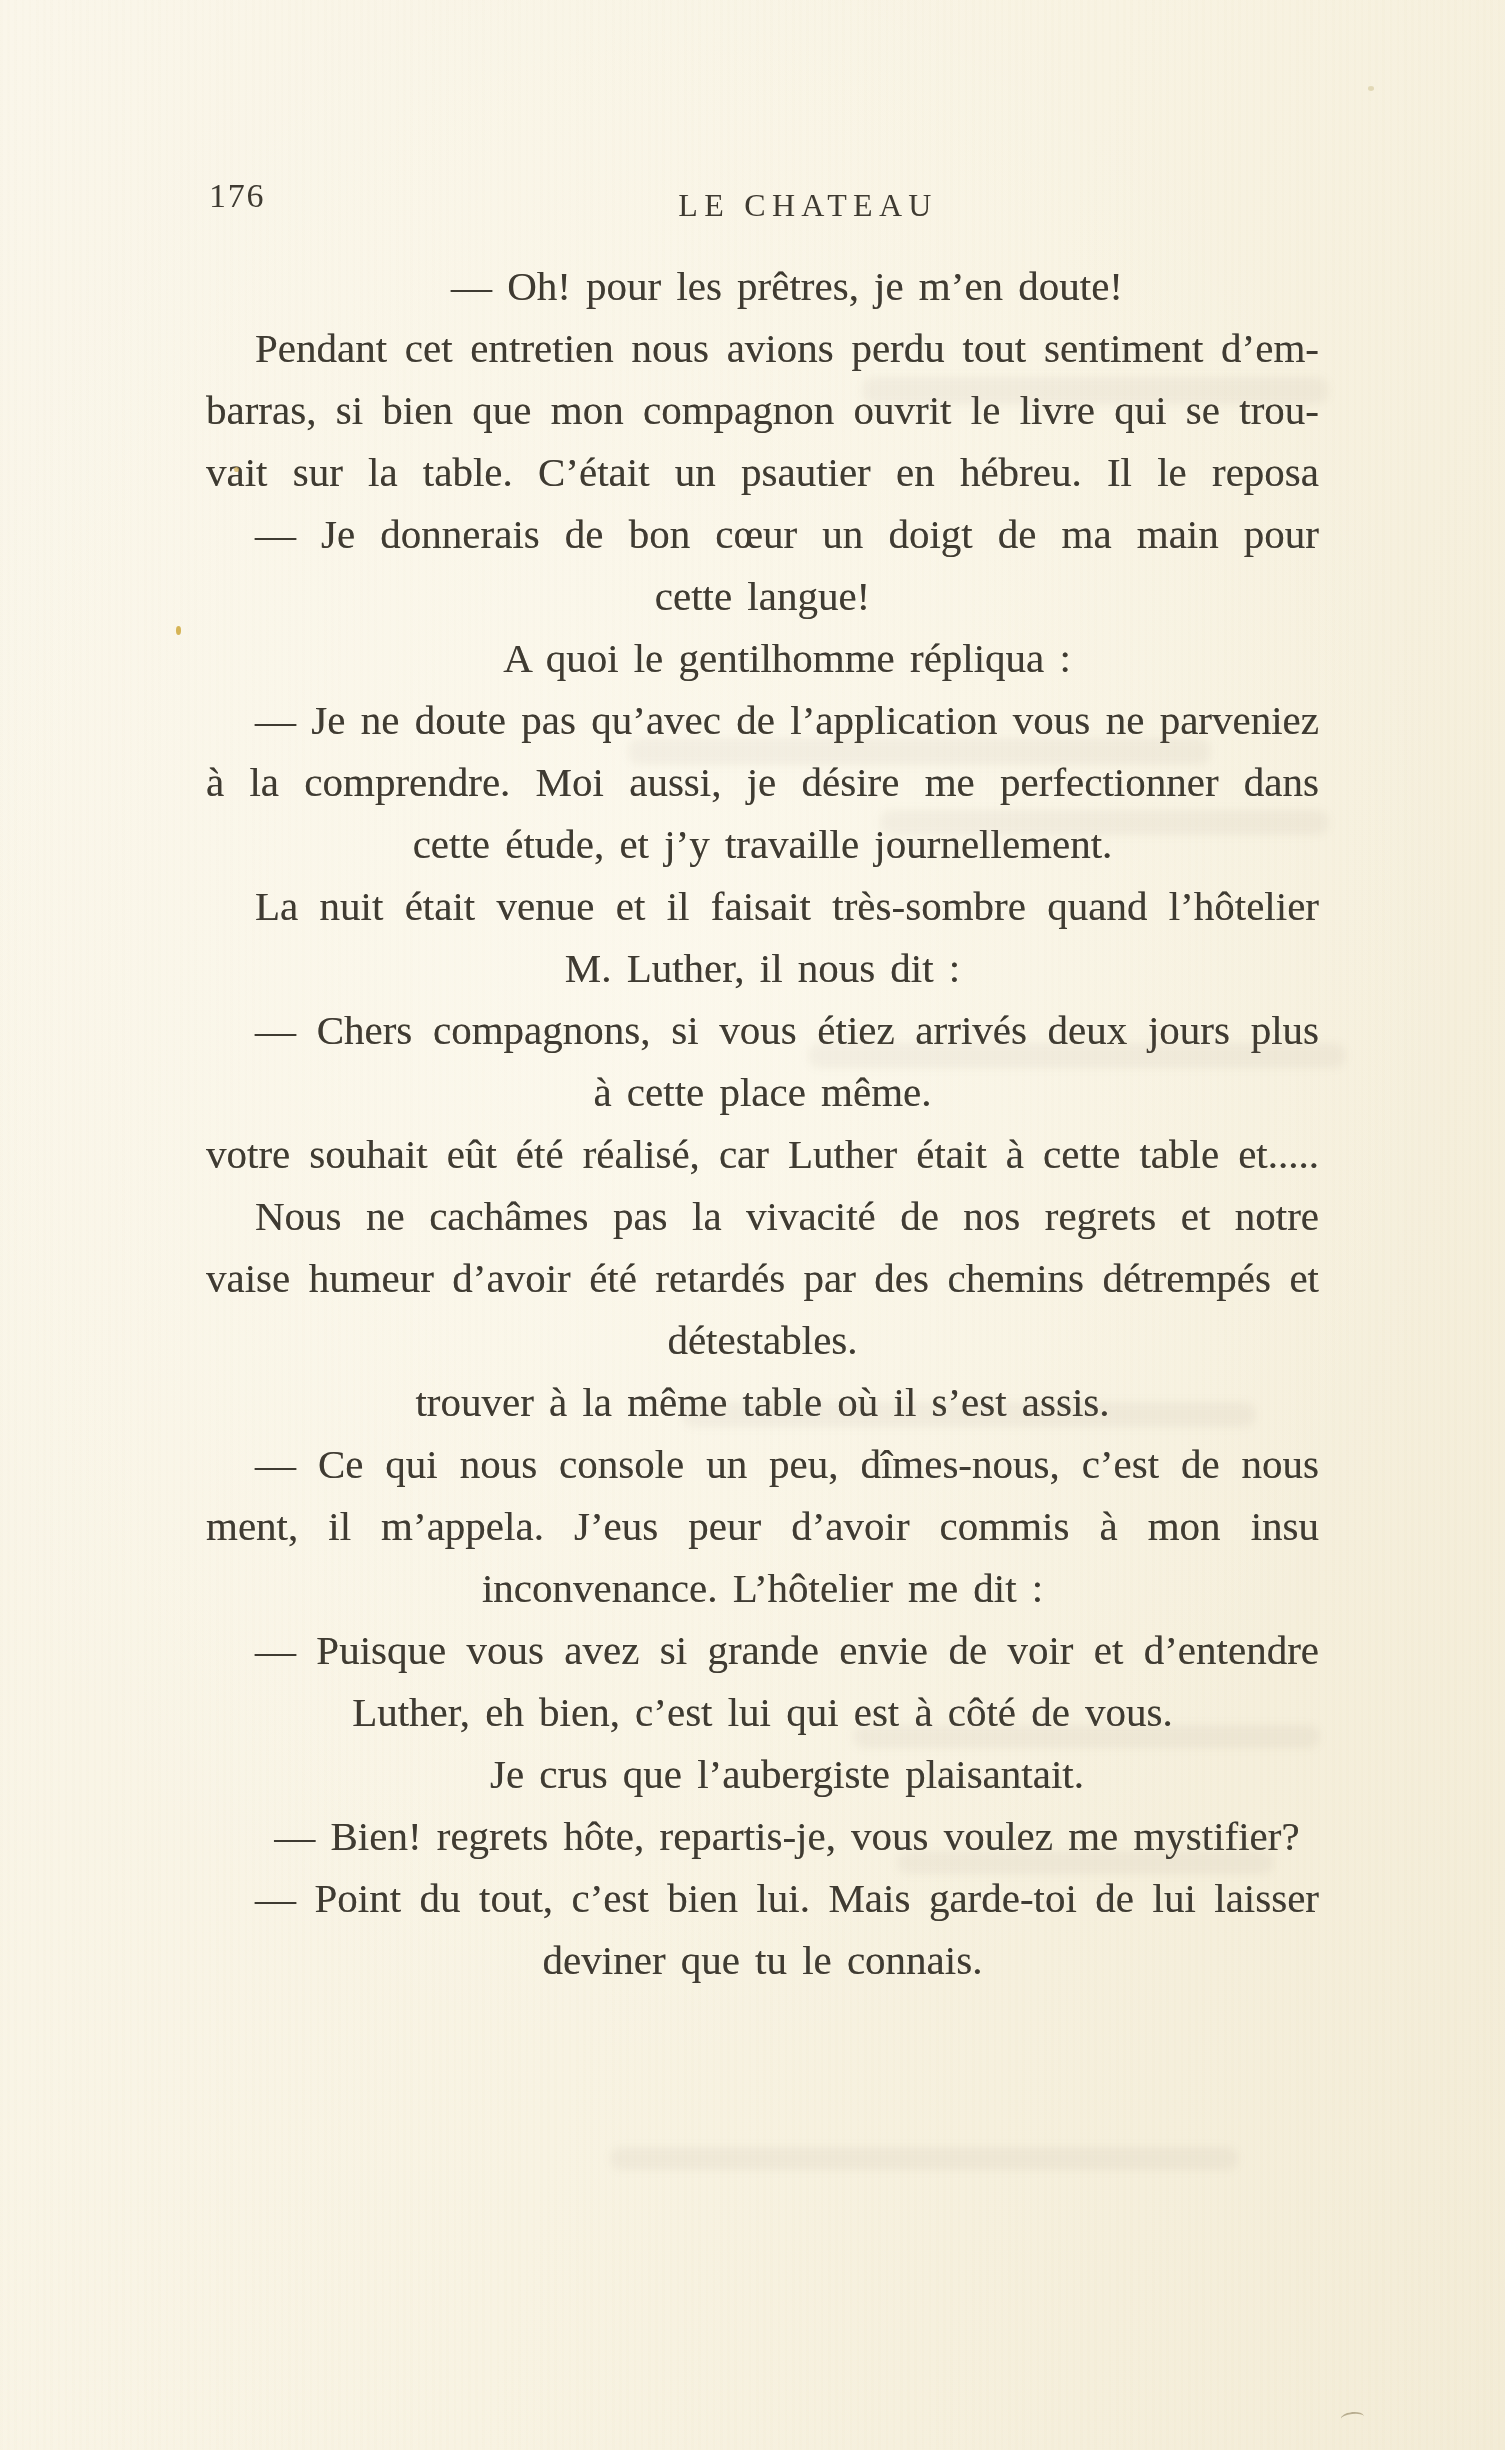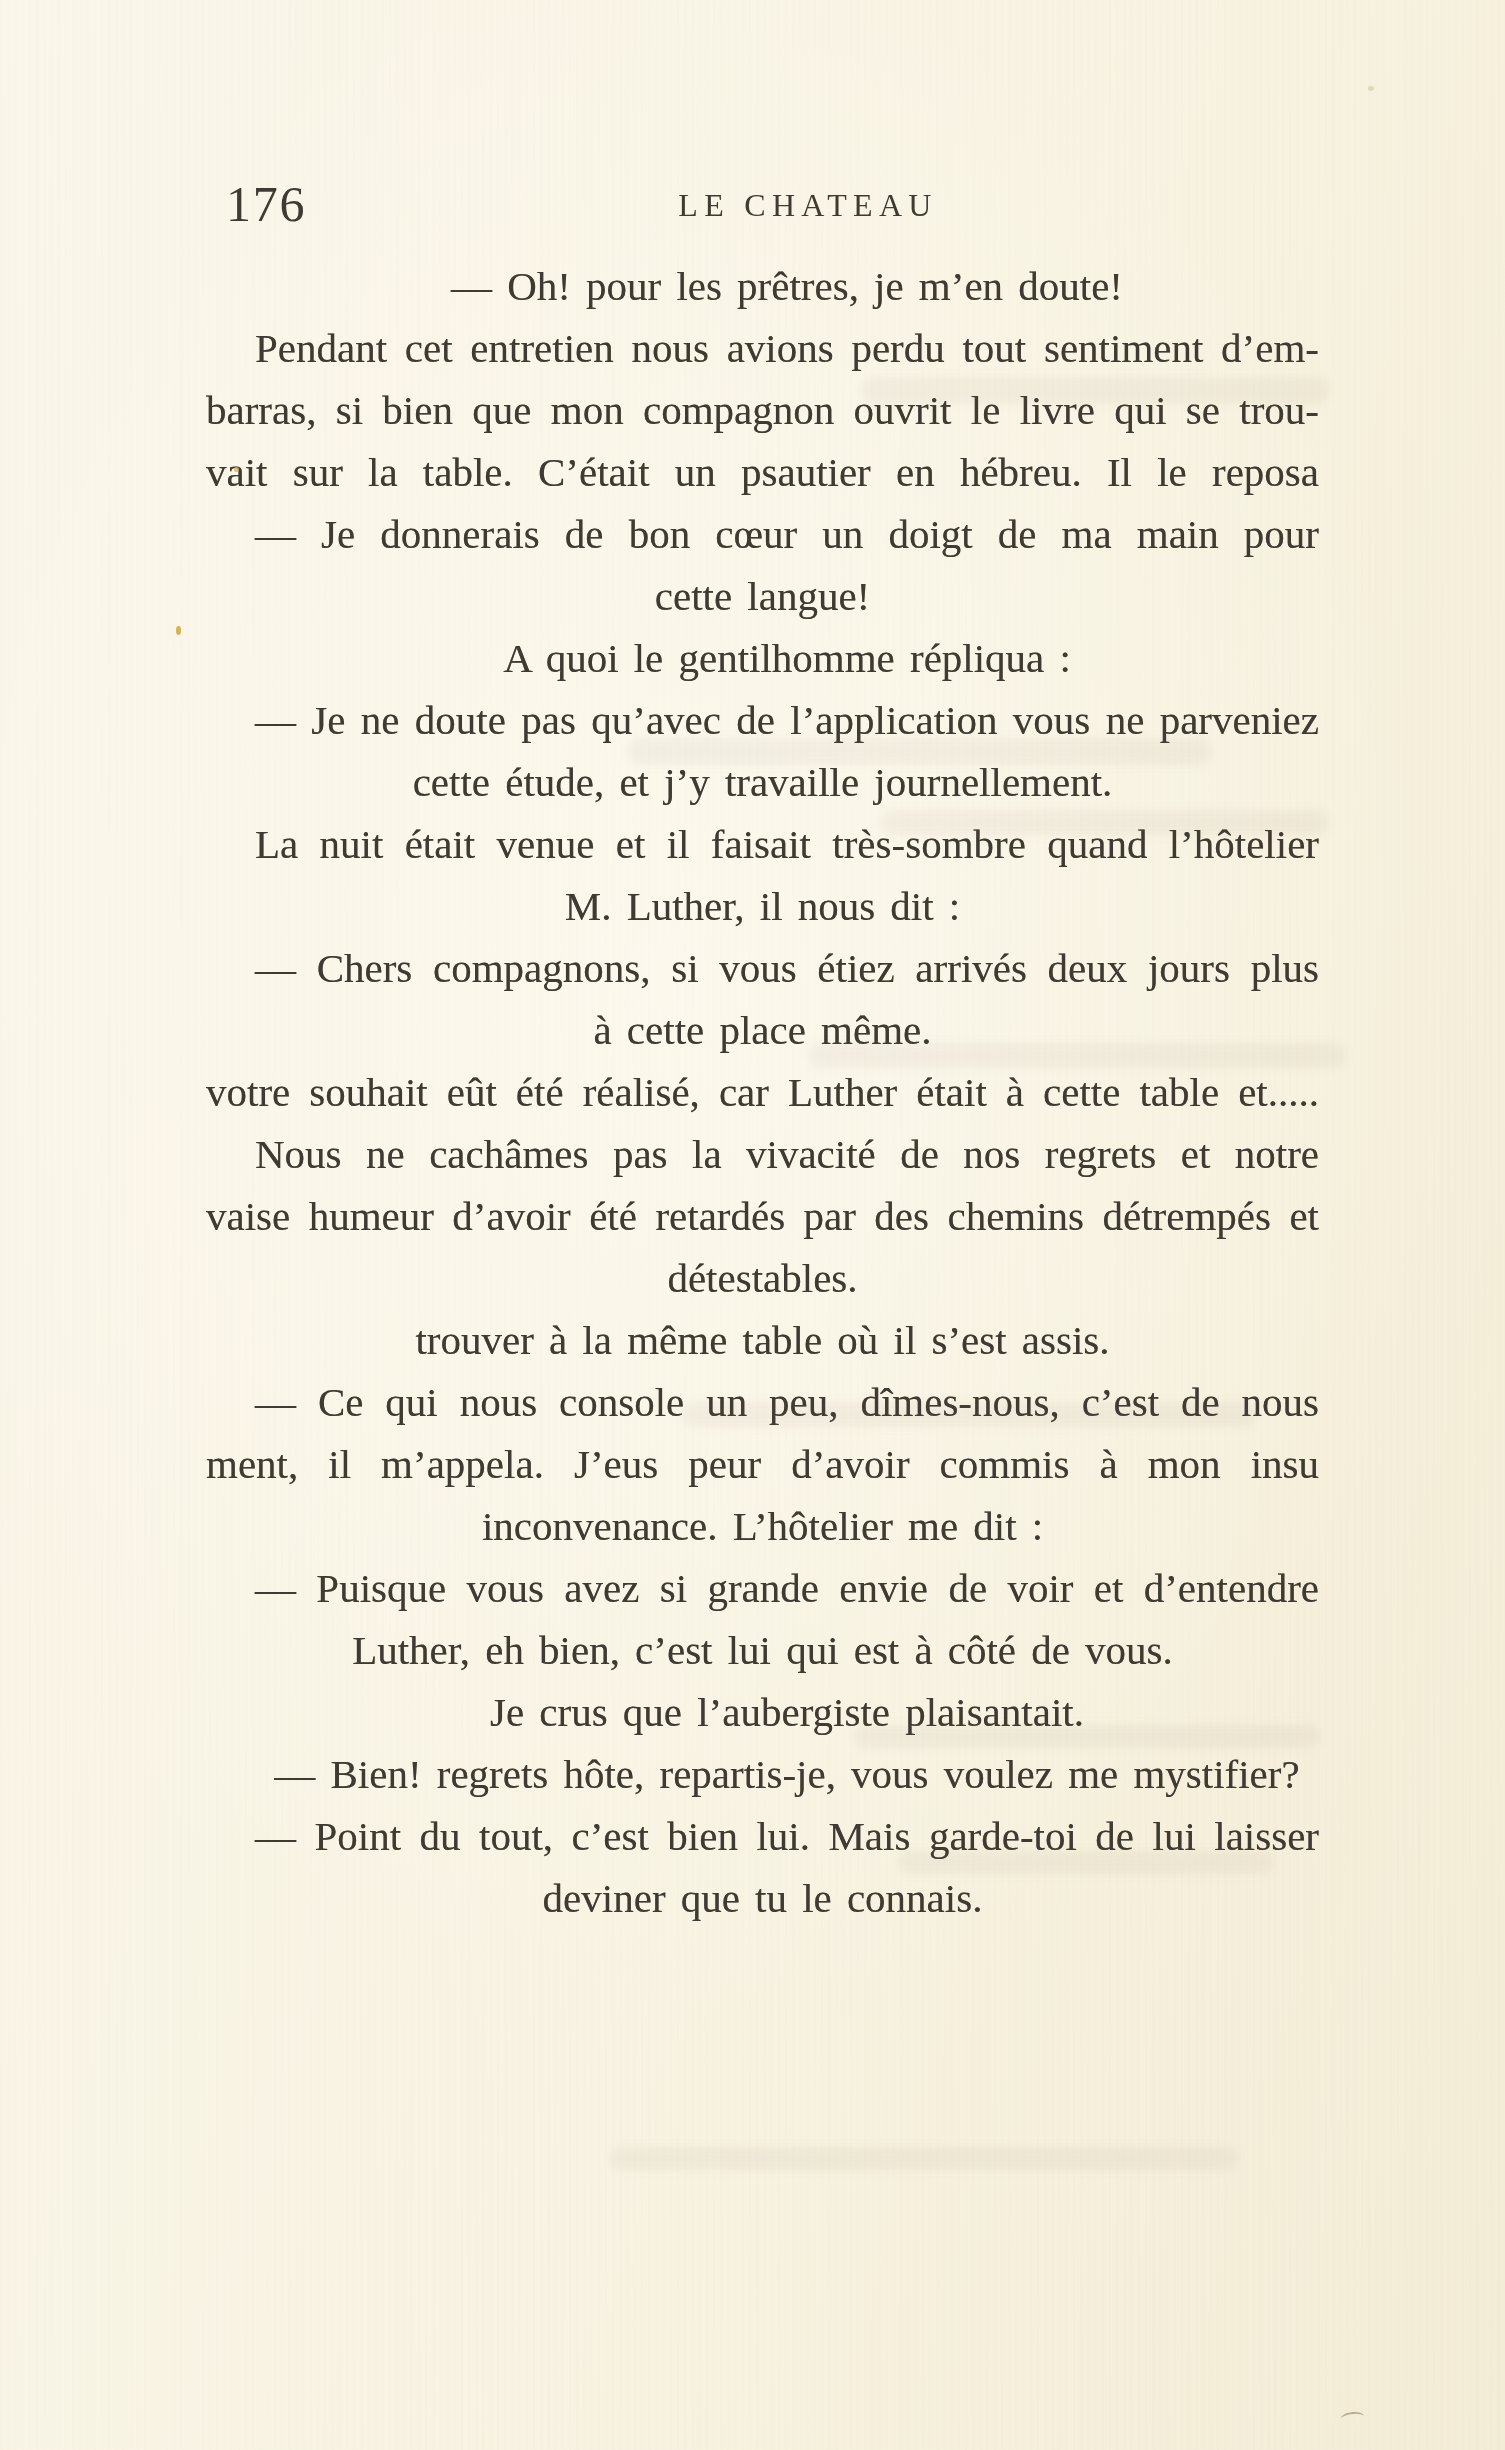--- a/index.html
+++ b/index.html
@@ -14,23 +14,23 @@
     position: absolute;
     inset: 0;
     background:
       radial-gradient(ellipse 1122px 1526px at 44% 40%, rgba(254,252,244,0.55), rgba(254,252,244,0) 72%),
       repeating-linear-gradient(90deg, rgba(150,125,50,0.012) 0 2.7px, rgba(255,255,255,0.02) 2.7px 7.2px),
       linear-gradient(105deg, #faf6ea 0%, #f8f3e2 52%, #f3ecd6 100%);
     color: #3f3b32;
   }
   .folio {
     position: absolute;
-    left: 226px;
+    left: 209px;
     top: 179px;
-    font-size: 50px;
+    font-size: 34px;
     line-height: 1;
     letter-spacing: 1.8px;
     text-align: right;
   }
   .running-head {
     position: absolute;
     left: 775px;
     top: 189px;
     transform: translateX(-50%);
     font-size: 32px;
@@ -100,20 +100,21 @@
 
   <div class="text-block">
       <div class="line indent">— Oh! pour les prêtres, je m’en doute!</div>
       <div class="line indent justify">Pendant cet entretien nous avions perdu tout sentiment d’em-</div>
       <div class="line justify">barras, si bien que mon compagnon ouvrit le livre qui se trou-</div>
       <div class="line justify">vait sur la table. C’était un psautier en hébreu. Il le reposa</div>
       <div class="line indent justify">— Je donnerais de bon cœur un doigt de ma main pour savoir</div>
       <div class="line">cette langue!</div>
       <div class="line indent">A quoi le gentilhomme répliqua :</div>
       <div class="line indent justify">— Je ne doute pas qu’avec de l’application vous ne parveniez</div>
+      <div class="line justify">à la comprendre. Moi aussi, je désire me perfectionner dans</div>
       <div class="line">cette étude, et j’y travaille journellement.</div>
       <div class="line indent justify">La nuit était venue et il faisait très-sombre quand l’hôtelier</div>
       <div class="line">M. Luther, il nous dit :</div>
       <div class="line indent justify">— Chers compagnons, si vous étiez arrivés deux jours plus tôt,</div>
       <div class="line">à cette place même.</div>
       <div class="line justify">votre souhait eût été réalisé, car Luther était à cette table et.....</div>
       <div class="line indent justify">Nous ne cachâmes pas la vivacité de nos regrets et notre mau-</div>
       <div class="line justify">vaise humeur d’avoir été retardés par des chemins détrempés et</div>
       <div class="line">détestables.</div>
       <div class="line">trouver à la même table où il s’est assis.</div>

